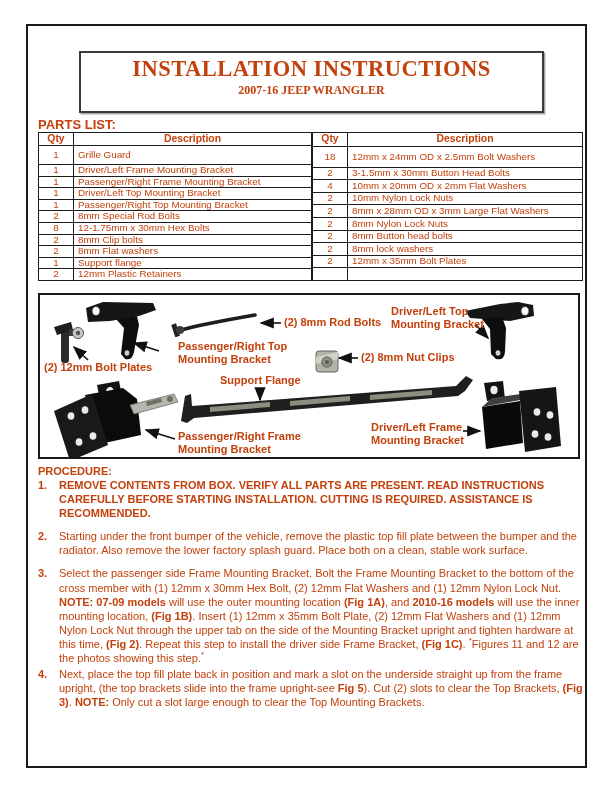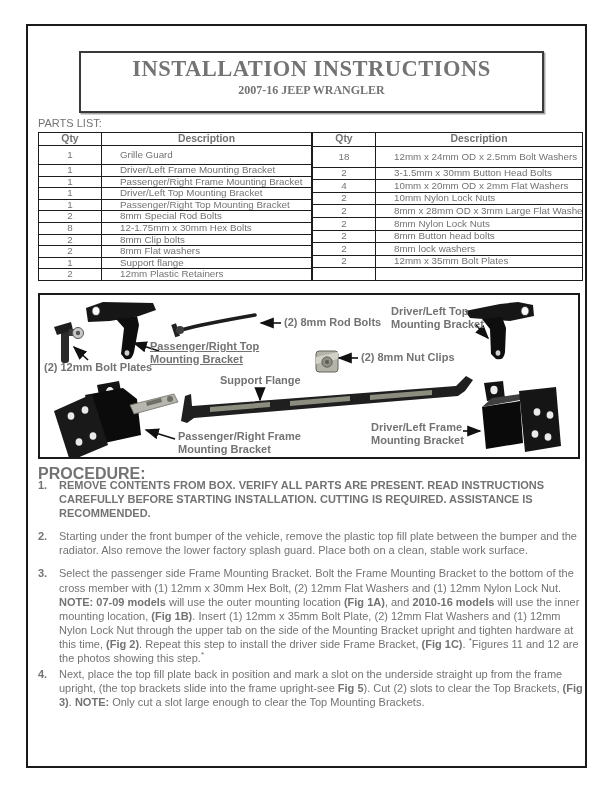--- a/index.html
+++ b/index.html
@@ -1,43 +1,43 @@
 <!DOCTYPE html>
 <html><head>
 <meta charset="utf-8">
 <style>
   html,body{margin:0;padding:0;background:#fff;}
   .page{position:relative;width:612px;height:792px;background:#ffffff;overflow:hidden;
-        font-family:"Liberation Sans",sans-serif;color:#737373;}
+        font-family:"Liberation Sans",sans-serif;color:#c2410c;}
   .border-frame{position:absolute;left:26px;top:24px;width:561px;height:744px;
         border:2px solid #1a1a1a;box-sizing:border-box;}
   
   .title-box{position:absolute;left:51px;top:25px;width:461px;height:58px;
         border:2px solid #3a3a3a;box-shadow:1.5px 1.5px 0 rgba(60,60,60,.45);
         text-align:center;font-family:"Liberation Serif",serif;}
   .title-main{font-size:22.5px;font-weight:bold;letter-spacing:.5px;margin-top:3px;}
   .title-sub{font-size:12px;font-weight:bold;margin-top:1px;}
   
-  .parts-heading{position:absolute;left:10px;top:91px;font-size:11px;font-weight:normal;}
+  .parts-heading{position:absolute;left:10px;top:91px;font-size:13px;font-weight:bold;}
   .tables{position:absolute;left:10px;top:106px;width:545px;display:flex;}
   table.parts-table{border-collapse:collapse;table-layout:fixed;}
   table.parts-table.tleft{width:274px;}
   table.parts-table.tright{width:271px;}
-  .parts-table th,.parts-table td{border:1px solid #1c1c1c;padding:0 18px;
+  .parts-table th,.parts-table td{border:1px solid #1c1c1c;padding:0 4px;
         font-size:9.8px;line-height:10.4px;height:10.6px;overflow:hidden;white-space:nowrap;}
   .parts-table th{font-size:10.4px;height:12px;text-align:center;}
   .parts-table .qcol{width:26px;text-align:center;}
   .parts-table tr.tall td{height:18px;}
   
   .diagram{position:absolute;left:10px;top:267px;width:542px;height:166px;
         border:2px solid #1a1a1a;box-sizing:border-box;}
   .diagram svg{position:absolute;left:0;top:0;}
   .dlabel{position:absolute;font-size:11px;font-weight:bold;line-height:12.5px;white-space:nowrap;}
   
-  .proc-heading{position:absolute;left:10px;top:439px;font-size:16px;font-weight:bold;}
+  .proc-heading{position:absolute;left:10px;top:439px;font-size:11px;font-weight:bold;}
   .steps{position:absolute;left:10px;top:452px;width:547px;list-style:none;margin:0;padding:0;}
   .steps li{display:flex;font-size:11px;line-height:14.1px;}
   .step-num{width:21px;flex:0 0 21px;font-weight:bold;}
   .step-body{flex:1;}
   .step-body sup{font-size:8px;line-height:0;}
   .gap9{margin-bottom:9px;}
   .gap2{margin-bottom:2px;}
 </style>
 </head>
 <body>
@@ -236,21 +236,21 @@
           <line x1="119" y1="56" x2="94" y2="48" marker-end="url(#ah)"></line>
           <line x1="241" y1="28" x2="221" y2="28" marker-end="url(#ah)"></line>
           <line x1="318" y1="63" x2="299" y2="63" marker-end="url(#ah)"></line>
           <line x1="436" y1="30" x2="448" y2="43" marker-end="url(#ah)"></line>
           <line x1="220" y1="93" x2="220" y2="105" marker-end="url(#ah)"></line>
           <line x1="135" y1="144" x2="106" y2="135" marker-end="url(#ah)"></line>
           <line x1="423" y1="136" x2="440" y2="136" marker-end="url(#ah)"></line>
         </g>
       </svg>
       <div class="dlabel" style="left:4px;top:66px;">(2) 12mm Bolt Plates</div>
-      <div class="dlabel" style="left:110px;top:45px;text-decoration:underline;">
+      <div class="dlabel" style="left:138px;top:45px;">
         <div>Passenger/Right Top</div>
         <div>Mounting Bracket</div>
       </div>
       <div class="dlabel" style="left:244px;top:21px;">(2) 8mm Rod Bolts</div>
       <div class="dlabel" style="left:321px;top:56px;">(2) 8mm Nut Clips</div>
       <div class="dlabel" style="left:351px;top:10px;">
         <div>Driver/Left Top</div>
         <div>Mounting Bracket</div>
       </div>
       <div class="dlabel" style="left:180px;top:79px;">Support Flange</div>

